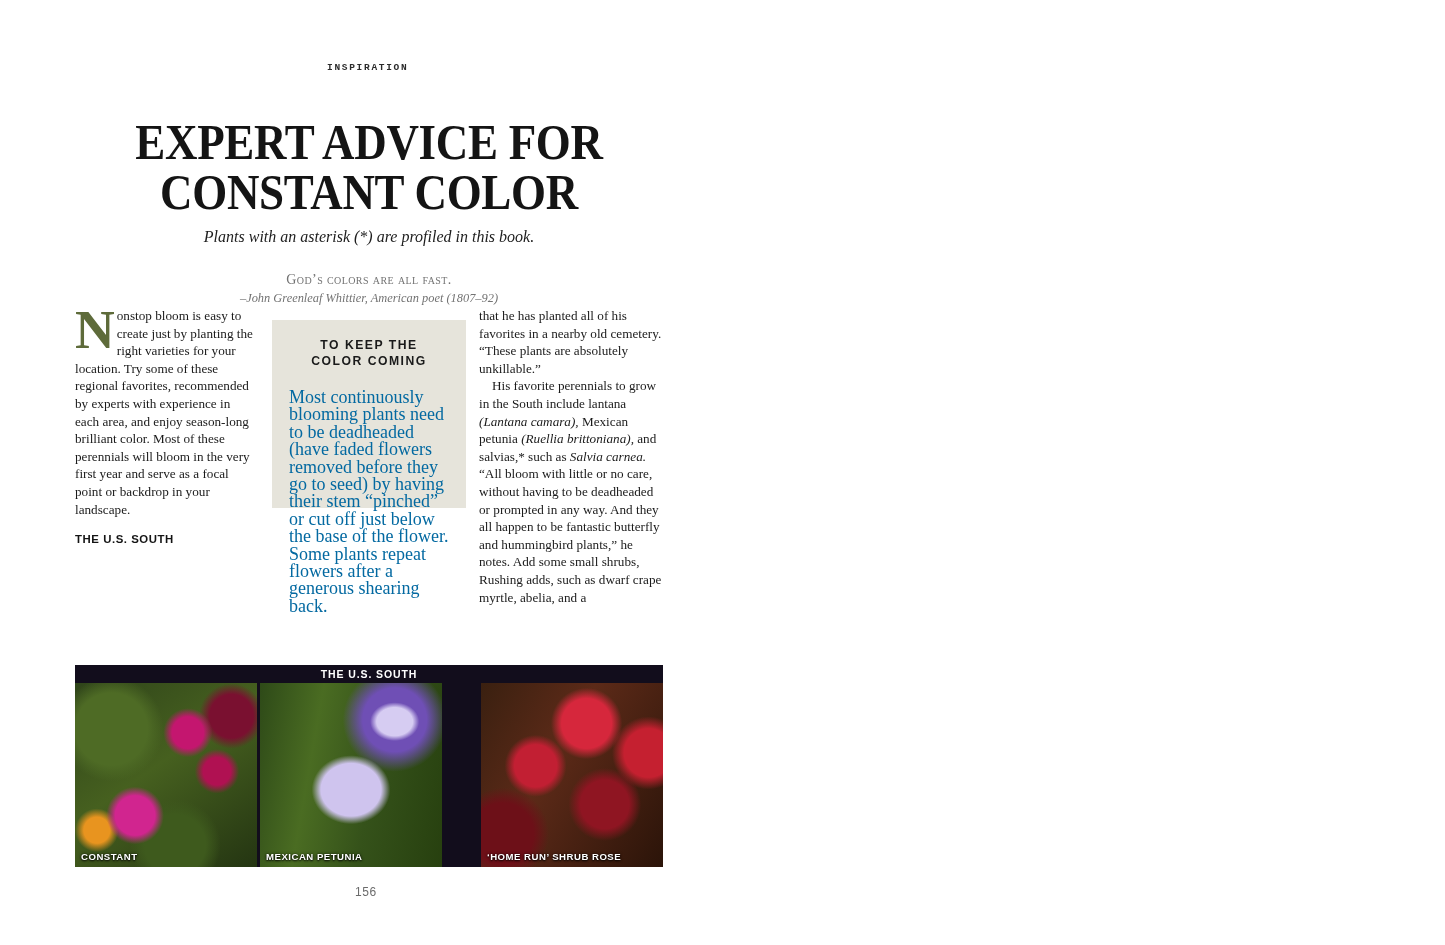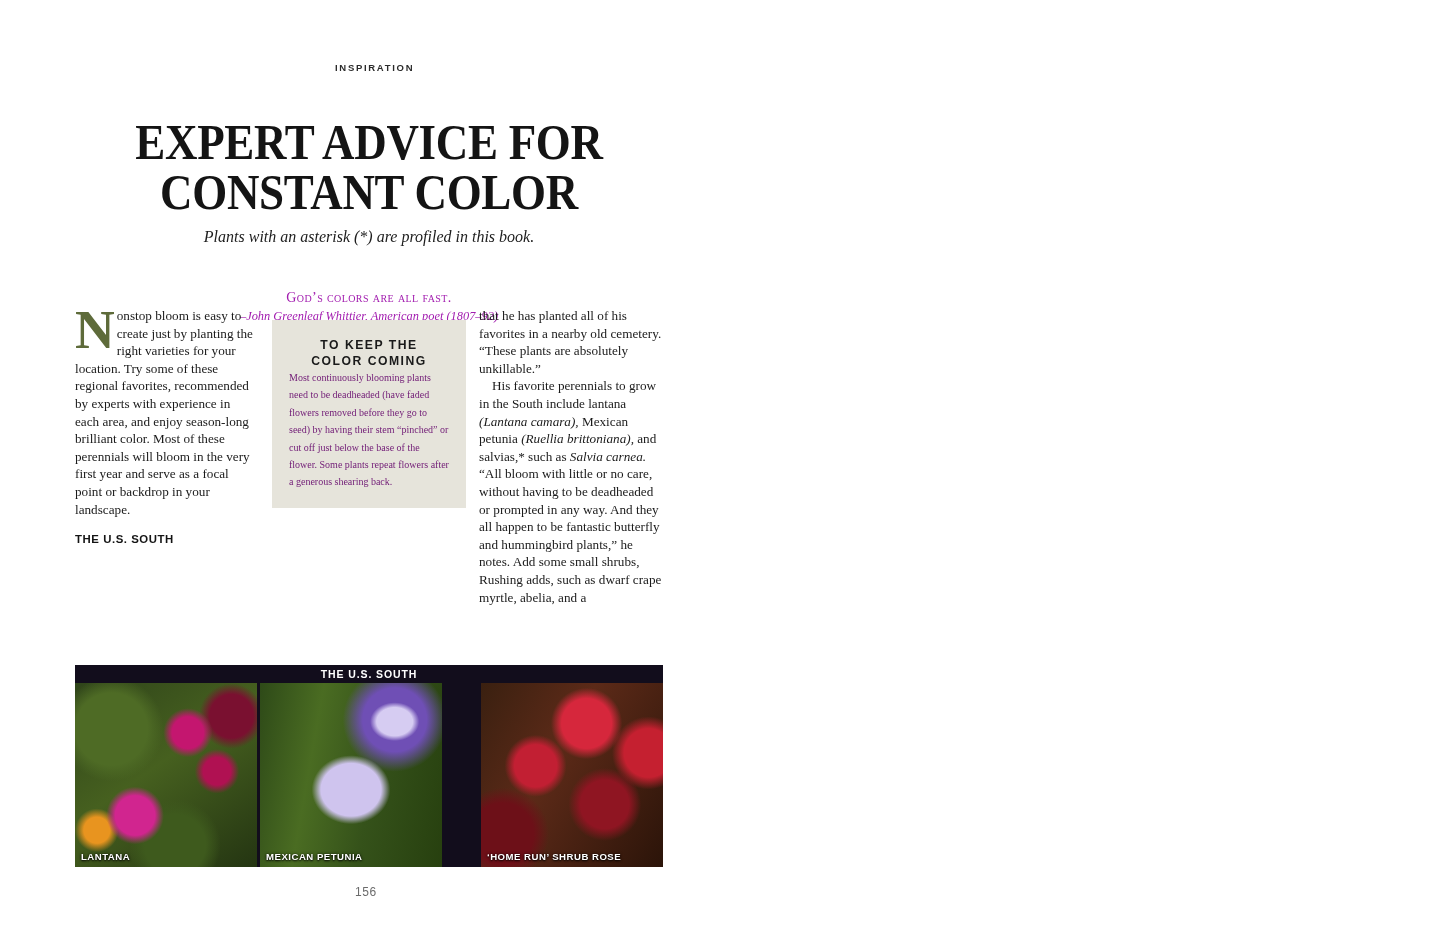--- a/index.html
+++ b/index.html
@@ -18,22 +18,22 @@
 
   .spread { position: absolute; inset: 0; }
 
   .page { position: absolute; top: 0; height: 945px; background: #ffffff; }
   .page-left  { left: 0;    width: 723px; }
   .page-right { left: 723px; width: 722px; }
 
   
   .running-head {
     position: absolute;
-    left: 335px; top: 62px;
-    font-family: Liberation Sans, sans-serif;
+    left: 327px; top: 62px;
+    font-family: Liberation Mono, monospace;
     font-size: 9.5px;
     font-weight: 700;
     letter-spacing: 1.7px;
     color: #2b2b2b;
     text-align: center;
   }
 
   
   .title-block {
     position: absolute;
@@ -53,23 +53,23 @@
     transform-origin: top center;
   }
   .headline .ln { display: block; }
   .deck {
     margin-top: 22px;
     font-size: 16px;
     font-style: italic;
     color: #1d1d1d;
   }
   .epigraph {
-    margin-top: 44px;
+    margin-top: 26px;
     font-size: 13px;
-    color: #a21caf;
+    color: #737373;
   }
   .epigraph .quote {
     font-variant: small-caps;
     letter-spacing: 0.4px;
     font-size: 14px;
   }
   .epigraph .attrib {
     display: block;
     margin-top: 3px;
     font-style: italic;
@@ -130,25 +130,25 @@
     font-family: "Liberation Sans", sans-serif;
     font-weight: 700;
     font-size: 12.2px;
     letter-spacing: 1.5px;
     text-align: center;
     line-height: 16px;
     color: #1a1a1a;
   }
   .box-title .ln { display: block; }
   .box-body {
-    margin-top: 0;
+    margin-top: 20px;
     font-family: "Liberation Serif", serif;
-    font-size: 10px;
+    font-size: 18px;
     line-height: 17.4px;
-    color: #701a75;
+    color: #0369a1;
   }
 
   
   .photo-strip {
     position: absolute;
     background: #0d0a14;
     border: 0;
     overflow: hidden;
   }
   .strip-caption-bar {
@@ -275,21 +275,21 @@
 
     <div class="col l-col3">
       <p style="text-indent:0">that he has planted all of his favorites in a nearby old cemetery. “These plants are absolutely unkillable.”</p>
       <p><span>His favorite perennials to grow in the South include lantana </span><i class="sci">(Lantana camara),</i><span> Mexican petunia </span><i class="sci">(Ruellia brittoniana),</i><span> and salvias,* such as </span><i class="sci">Salvia carnea.</i><span> “All bloom with little or no care, without having to be deadheaded or prompted in any way. And they all happen to be fantastic butterfly and hummingbird plants,” he notes. Add some small shrubs, Rushing adds, such as dwarf crape myrtle, abelia, and a</span></p>
     </div>
 
     <div class="photo-strip strip-south">
       <div class="strip-caption-bar">THE U.S. SOUTH</div>
       <div class="strip-photos">
         <div class="photo ph-lantana">
-          <div class="label">LANTANA</div>
+          <div class="label">CONSTANT</div>
         </div>
         <div class="photo ph-petunia">
           <div class="label">MEXICAN PETUNIA</div>
         </div>
         <div class="photo ph-rose">
           <div class="label">‘HOME RUN’ SHRUB ROSE</div>
         </div>
       </div>
     </div>
 

